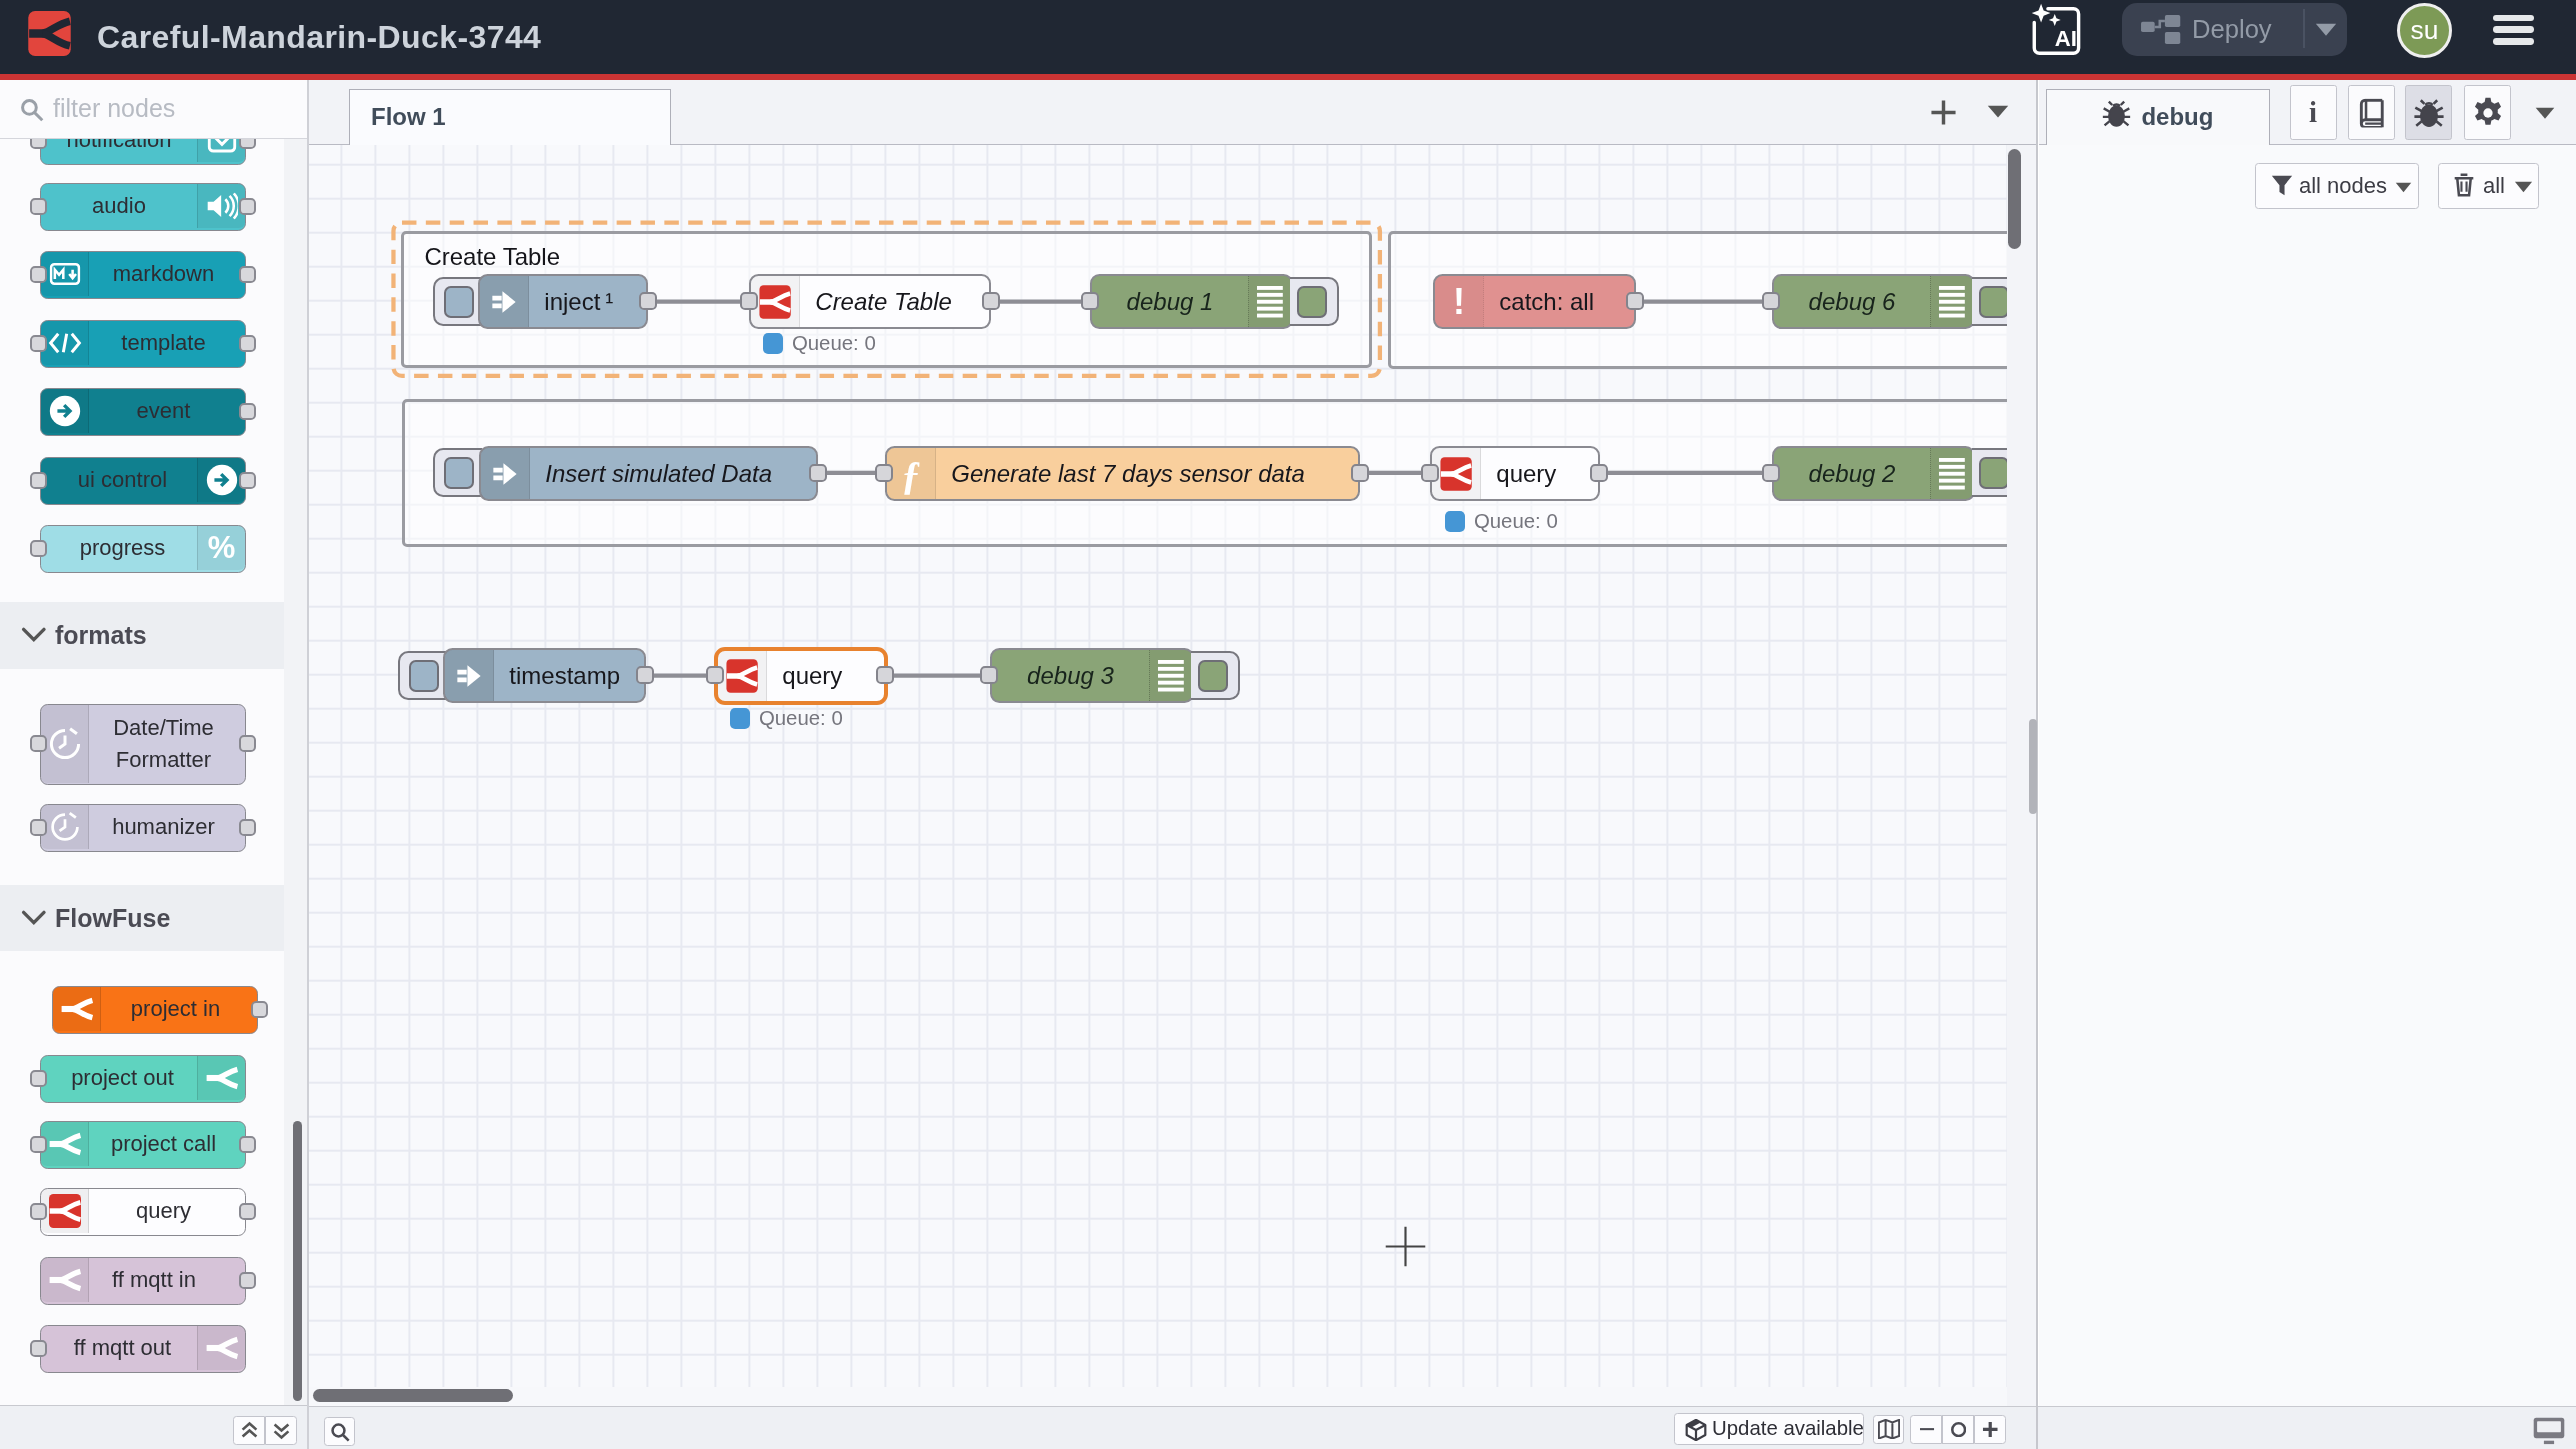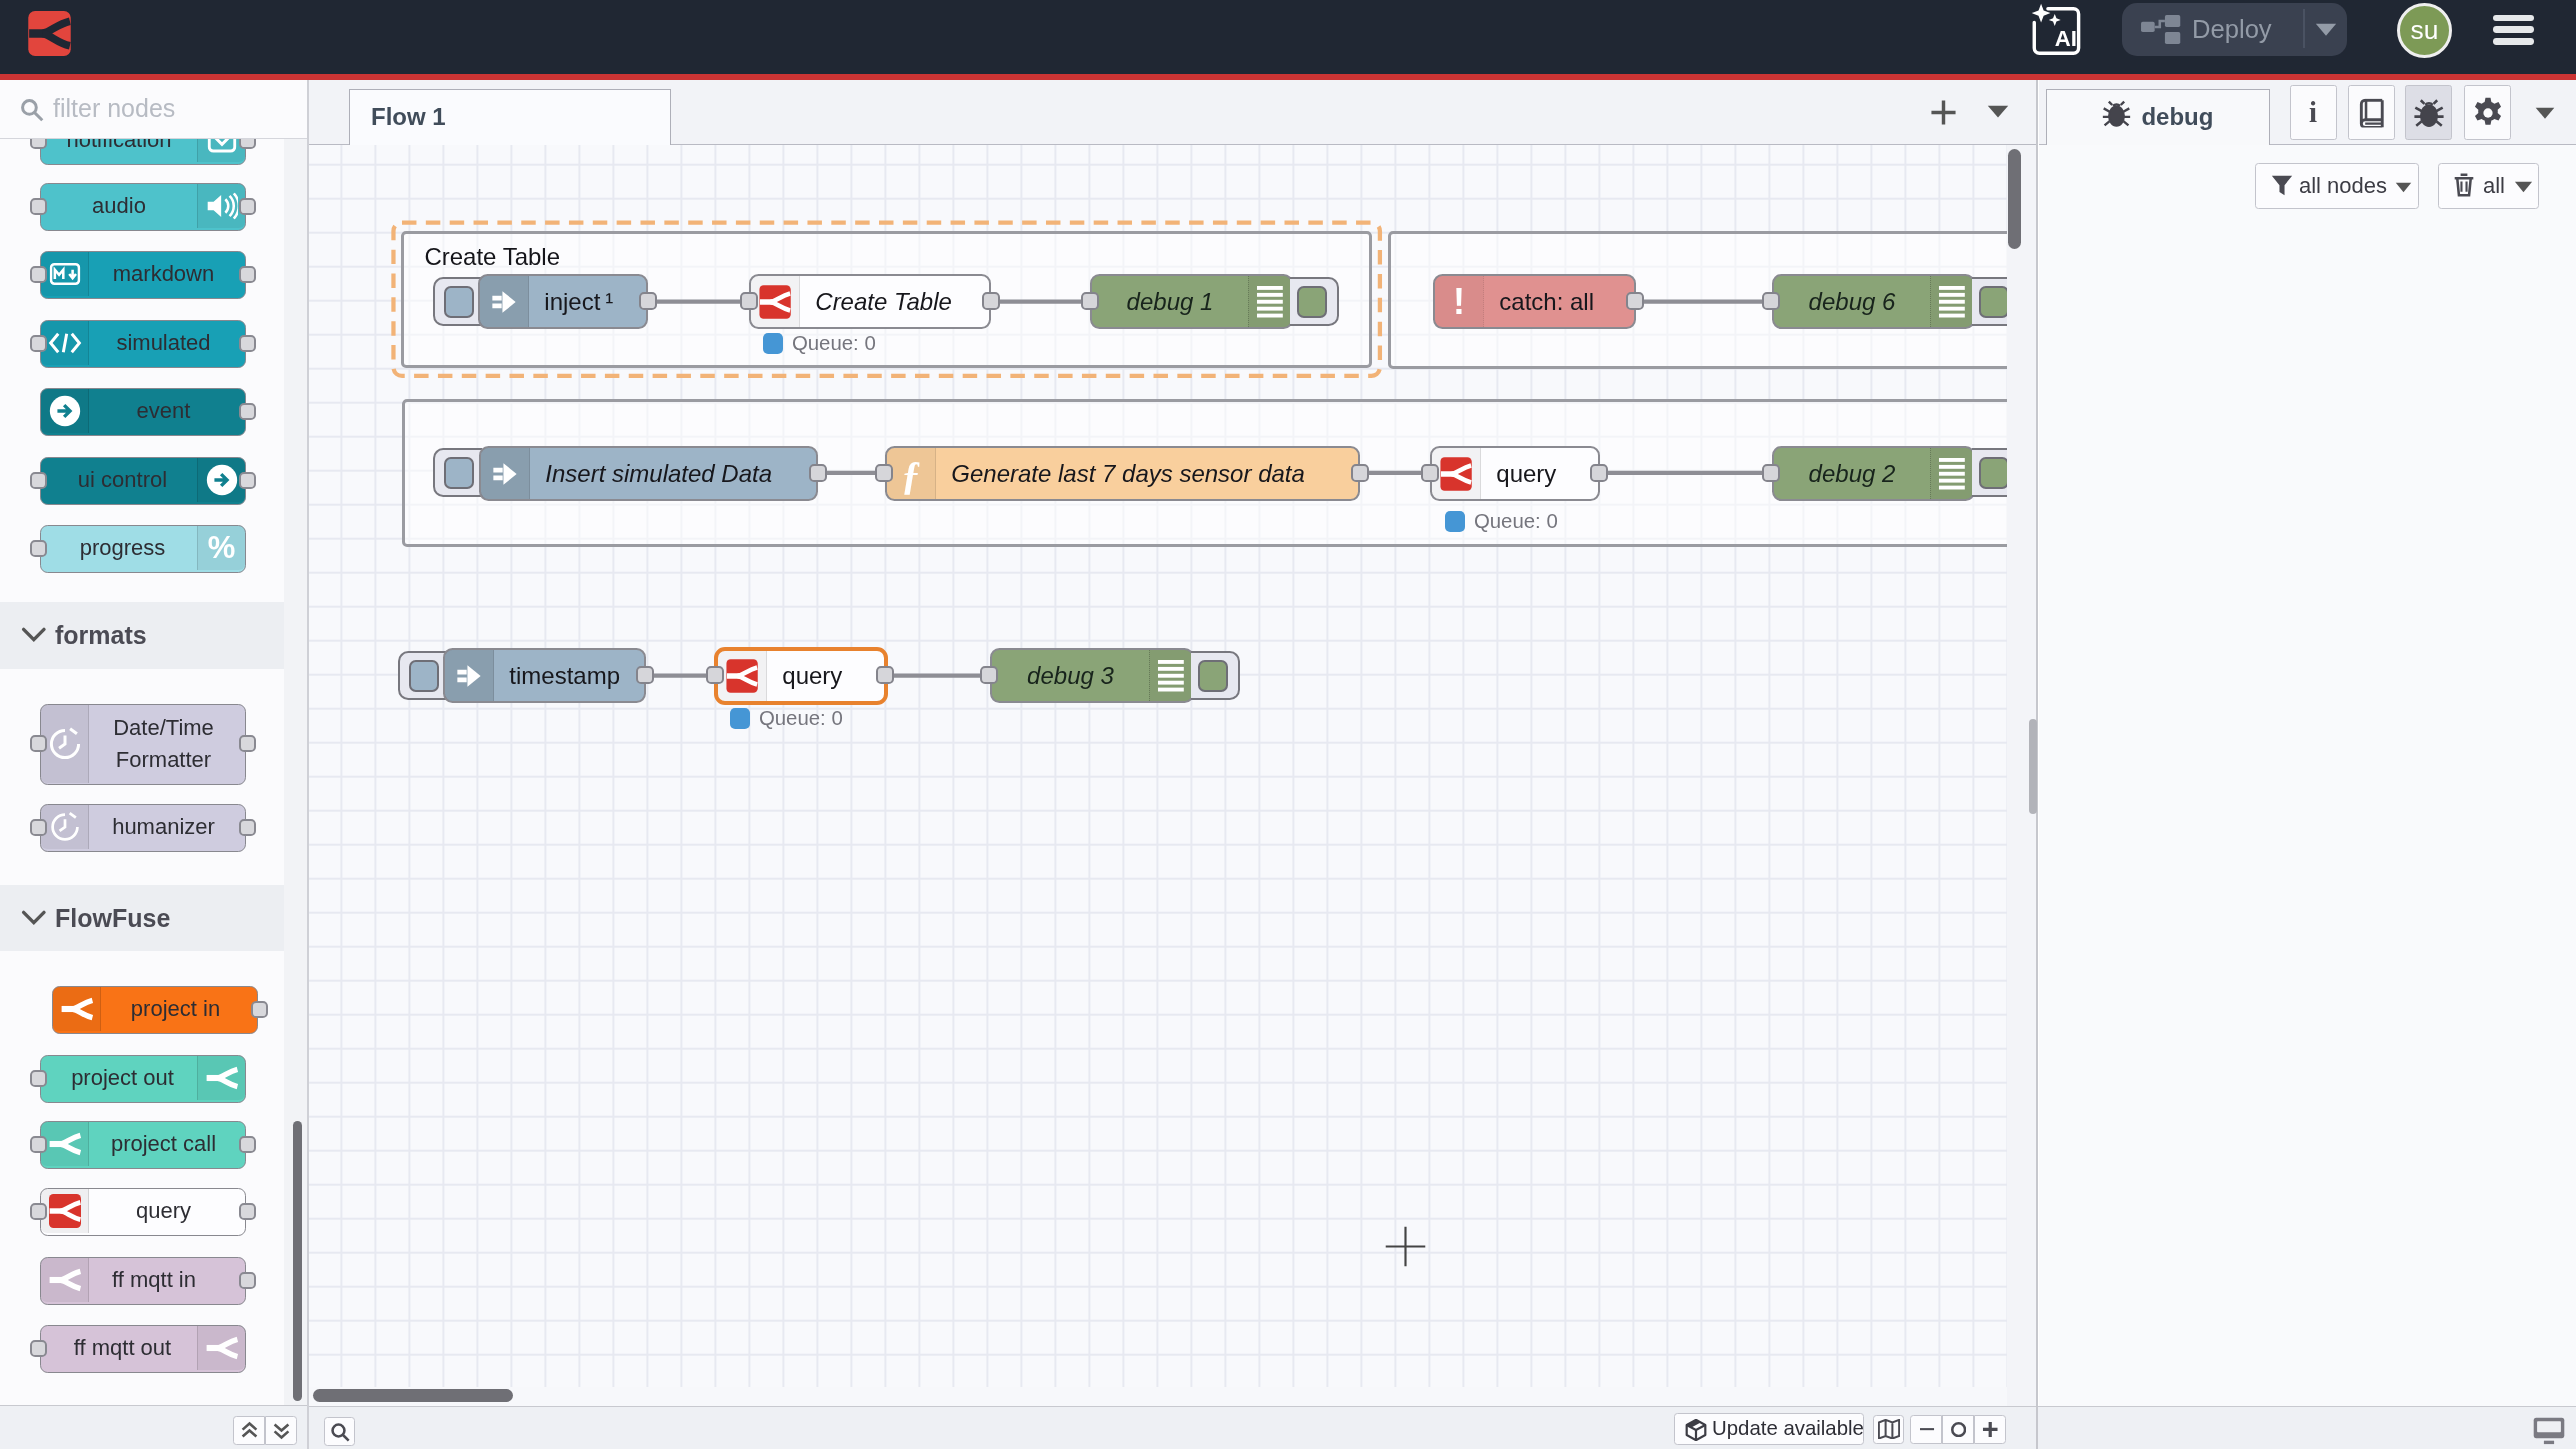--- a/index.html
+++ b/index.html
@@ -80,20 +80,21 @@
 #grip { position:absolute; left:2029px; top:719px; width:7.7px; height:95px; background:#b2b3b9; border-radius:4.3px; }
 #vthumb { position:absolute; left:2008px; top:149px; width:12.8px; height:100px; background:#6f6f75; border-radius:6.8px; }
 #hthumb { position:absolute; left:313px; top:1389px; width:200px; height:12.8px; background:#6f6f75; border-radius:6.8px; }
 </style>
 </head>
 <body>
 <div id="page">
 
   <div id="header"></div>
   <div id="redline"></div>
+  <div id="htitle">Careful-Mandarin-Duck-3744</div>
   <svg id="logo" viewBox="0 0 100 106">
     <rect x="0" y="0" width="100" height="106" rx="16" fill="#e2453d"></rect>
     <path d="M2,53 H40" stroke="#202733" stroke-width="20" fill="none"></path>
     <path d="M34,53 C55,48 68,31 98,24" stroke="#202733" stroke-width="18" fill="none"></path>
     <path d="M34,53 C55,58 68,75 98,82" stroke="#202733" stroke-width="18" fill="none"></path>
   </svg>
   <svg class="abs" style="left:2029px; top:1.7px;" width="60" height="58" viewBox="0 0 70 68">
     <path d="M22,8 h30 a6,6 0 0 1 6,6 v40 a6,6 0 0 1 -6,6 h-40 a6,6 0 0 1 -6,-6 v-30" stroke="#fff" stroke-width="4" fill="none" stroke-linecap="round"></path>
     <path d="M14,2 l3,8 8,3 -8,3 -3,8 -3,-8 -8,-3 8,-3 z" fill="#fff"></path>
     <path d="M30,14 l2,5 5,2 -5,2 -2,5 -2,-5 -5,-2 5,-2 z" fill="#fff"></path>
@@ -221,21 +222,21 @@
             <svg style="position:absolute;left:50%;top:50%;transform:translate(-50%,-50%);" width="31" height="22" viewBox="0 0 36 26">
               <rect x="1.5" y="1.5" width="33" height="23" rx="4" stroke="#fff" stroke-width="3" fill="none"></rect>
               <path d="M6,19 V8 l5,6 5,-6 V19" stroke="#fff" stroke-width="3" fill="none"></path>
               <path d="M27,8 v9 m-4,-4 l4,5 4,-5" stroke="#fff" stroke-width="3" fill="none"></path>
             </svg>
           </div>
         <div class="pport l"></div>
           <div class="pport r"></div>
       </div>
       <div class="pnode" style="top:181px; background:#18a0b5;">
-        <div class="plabel" style="padding-left:41px;">simulated</div>
+        <div class="plabel" style="padding-left:41px;">template</div>
         <div class="pibox l">
             <svg style="position:absolute;left:50%;top:50%;transform:translate(-50%,-50%);" width="34" height="22" viewBox="0 0 40 26">
               <path d="M12,2 L3,13 L12,24 M28,2 L37,13 L28,24 M22,2 L18,24" stroke="#fff" stroke-width="3.5" fill="none"></path>
             </svg>
           </div>
         <div class="pport l"></div>
           <div class="pport r"></div>
       </div>
       <div class="pnode" style="top:249px; background:#10808f;">
         <div class="plabel" style="padding-left:41px;">event</div>

